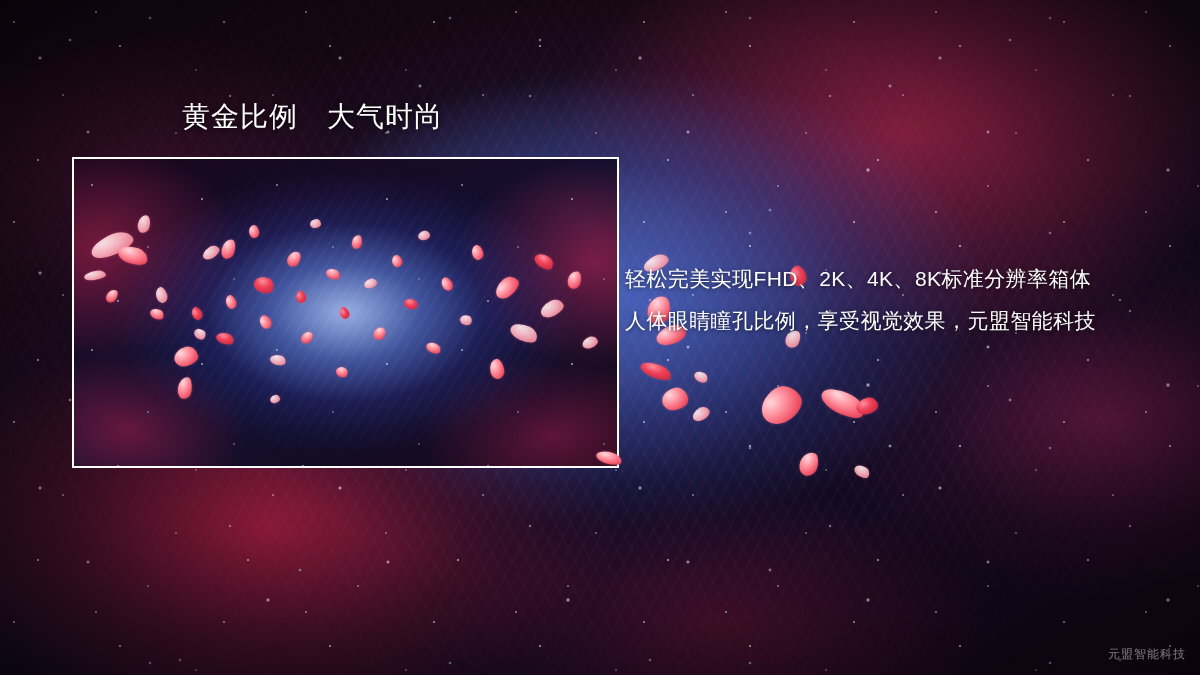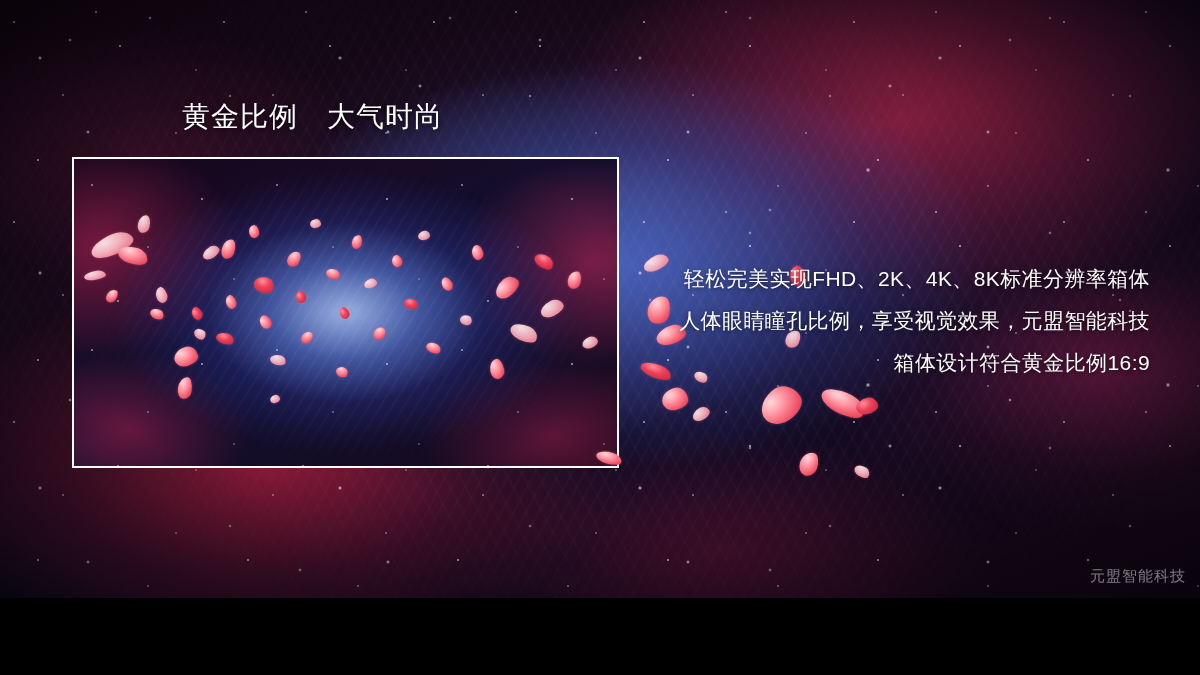--- a/index.html
+++ b/index.html
@@ -8,21 +8,21 @@
     padding: 0;
     background: #000;
   }
   body {
     font-family: "Liberation Sans", "DejaVu Sans", sans-serif;
   }
 
   .slide {
     position: relative;
     width: 1200px;
-    height: 598px;
+    height: 675px;
     overflow: hidden;
     background: #7f1d1d;
   }
 
   
   .bg-layer {
     position: absolute;
     inset: 0;
     pointer-events: none;
   }
@@ -163,39 +163,38 @@
     font-size: 28px;
     line-height: 1.1;
     color: #ffffff;
     letter-spacing: 1px;
     white-space: pre;
     text-shadow: 0 1px 5px rgba(0,0,0,0.75);
   }
 
   .body-copy {
     position: absolute;
-    left: 650px;
+    left: 625px;
     top: 258px;
     width: 500px;
-    text-align: right;
   }
   .body-line {
     font-size: 21px;
     line-height: 42px;
     color: #ffffff;
     letter-spacing: 0.4px;
     white-space: nowrap;
     text-shadow: 0 1px 4px rgba(0,0,0,0.6);
   }
 
   .watermark {
     position: absolute;
     right: 14px;
     bottom: 12px;
-    font-size: 15px;
+    font-size: 12px;
     color: rgba(225,225,230,0.52);
     letter-spacing: 1px;
   }
 </style>
 </head>
 <body>
 
 <div class="slide">
 
   <div class="bg-layer bg-base"></div>
@@ -270,18 +269,17 @@
   <div class="petal" style="left:820px; top:392px; width:46px; height:22px; transform:rotate(28deg);"></div>
   <div class="petal deep" style="left:856px; top:398px; width:22px; height:16px; transform:rotate(-14deg);"></div>
   <div class="petal pale" style="left:786px; top:330px; width:14px; height:18px; transform:rotate(24deg);"></div>
   <div class="petal deep" style="left:790px; top:266px; width:16px; height:20px; transform:rotate(-20deg);"></div>
   <div class="petal pale" style="left:854px; top:466px; width:16px; height:11px; transform:rotate(34deg);"></div>
   <div class="petal" style="left:596px; top:452px; width:26px; height:12px; transform:rotate(16deg);"></div>
 
   <div class="body-copy">
     <div class="body-line">轻松完美实现FHD、2K、4K、8K标准分辨率箱体</div>
     <div class="body-line">人体眼睛瞳孔比例，享受视觉效果，元盟智能科技</div>
-    <div class="body-line">箱体设计符合黄金比例16:9</div>
   </div>
 
   <div class="watermark">元盟智能科技</div>
 
 </div>
 
 </body></html>

